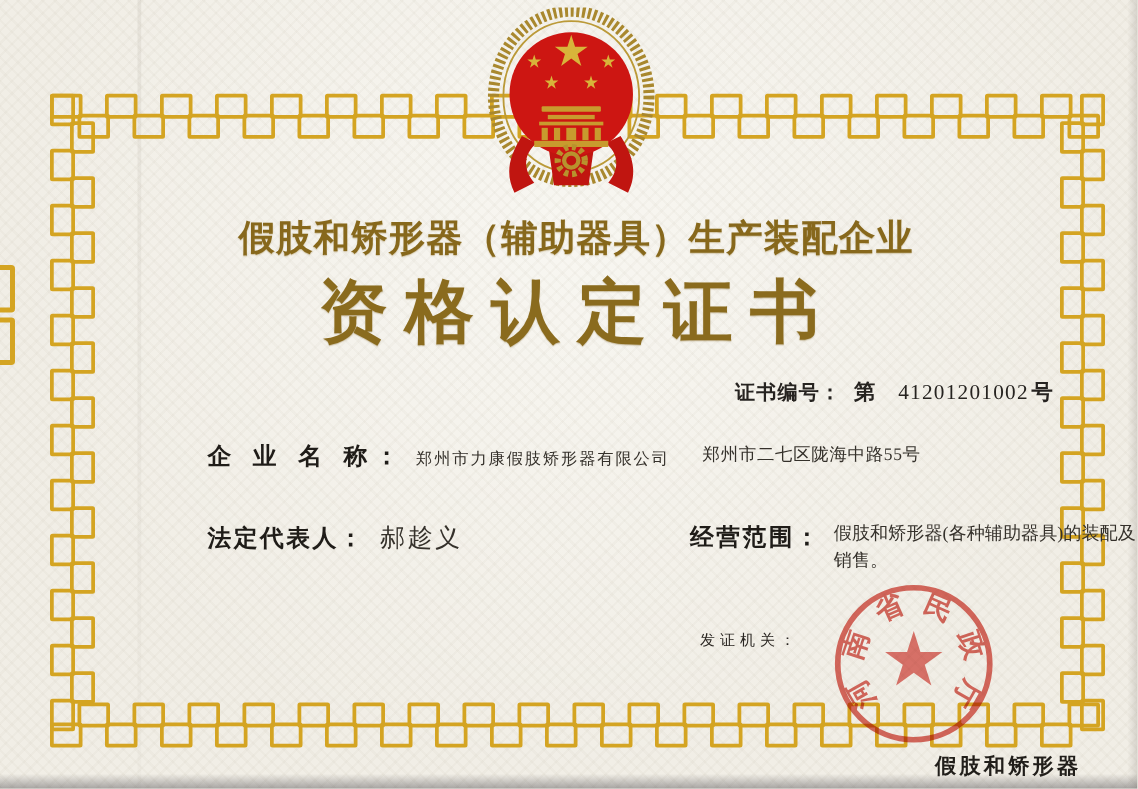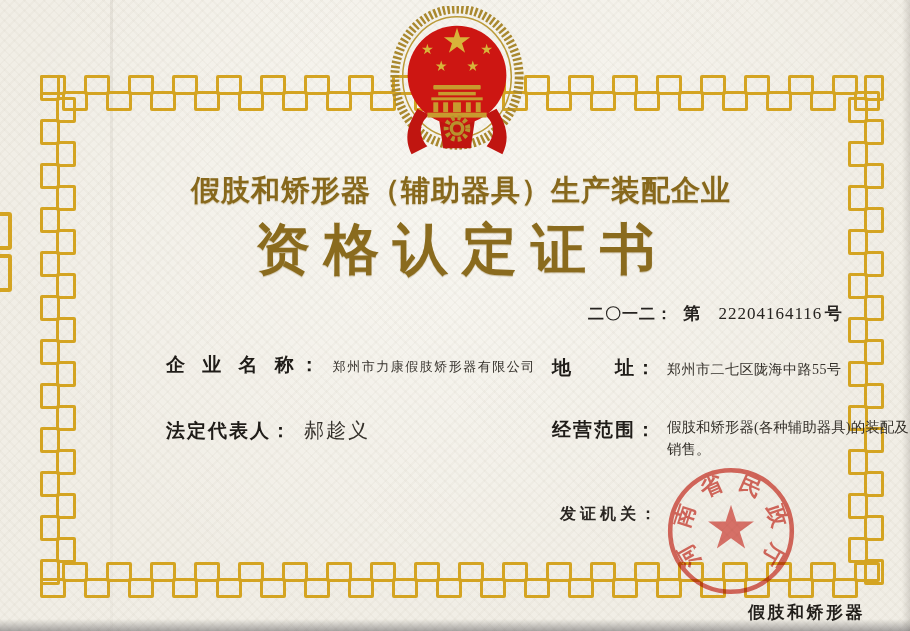--- a/index.html
+++ b/index.html
@@ -70,21 +70,21 @@
   .f-company .val{font-size:13px; letter-spacing:1.5px; margin-left:8px;}
   .f-address{left:552px; top:355px;} .f-address .lab{font-size:19px; letter-spacing:2px;}
   .f-address .val{font-size:14px; letter-spacing:.5px; margin-left:10px;}
   .f-legal{left:166px; top:417px;} .f-legal .lab{font-size:19px; letter-spacing:2px;}
   .f-legal .val{font-size:20px; letter-spacing:2px; margin-left:12px;}
   .f-scope{left:552px; top:417px; align-items:flex-start;} .f-scope .lab{font-size:19px; letter-spacing:2px;}
   .f-scope .val{font-size:14.5px; margin-left:10px; width:242px; line-height:1.5; white-space:normal;}
   .f-authority{left:560px; top:504px;} .f-date{left:560px; top:537px;}
   .f-authority .lab,.f-date .lab{
     font-family:"Liberation Serif","DejaVu Serif",serif;
-    font-size:16px; letter-spacing:4px; font-weight:bold; color:#2a2622;
+    font-size:12px; letter-spacing:4px; font-weight:normal; color:#2a2622;
   }
   .f-date .val{font-size:17px; letter-spacing:2px; margin-left:10px; font-weight:bold; color:#2a2622;}
   .seal{position:absolute; left:656px; top:456px; width:150px; height:150px; z-index:5;
         mix-blend-mode:multiply; opacity:.92;}
   #seal-text-group text{
     font-family:"Liberation Serif","DejaVu Serif",serif;
     font-size:22px; font-weight:bold; fill:#d95f55;
     text-anchor:middle; dominant-baseline:middle;
   }
   .footer{
@@ -254,33 +254,32 @@
     </g>
     <circle cx="70" cy="124" r="11" fill="none" stroke="#b8922d" stroke-width="5" stroke-dasharray="3.5 3"></circle>
     <circle cx="70" cy="124" r="7.5" fill="#b8922d"></circle>
     <circle cx="70" cy="124" r="4" fill="#c01510"></circle>
   </svg>
 
   <div class="title1">假肢和矫形器（辅助器具）生产装配企业</div>
   <div class="title2">资格认定证书</div>
 
   <div class="cert-no">
-    <span class="lab">二〇一二：</span>
+    <span class="lab">证书编号：</span>
     <span class="pre">第</span>
-    <span class="num">22204164116</span>
+    <span class="num">41201201002</span>
     <span class="suf">号</span>
   </div>
 
   <div class="field f-company">
     <span class="lab">企 业 名 称：</span>
     <span class="val">郑州市力康假肢矫形器有限公司</span>
   </div>
 
   <div class="field f-address">
-    <span class="lab">地　　址：</span>
     <span class="val">郑州市二七区陇海中路55号</span>
   </div>
 
   <div class="field f-legal">
     <span class="lab">法定代表人：</span>
     <span class="val">郝趁义</span>
   </div>
 
   <div class="field f-scope">
     <span class="lab">经营范围：</span>

